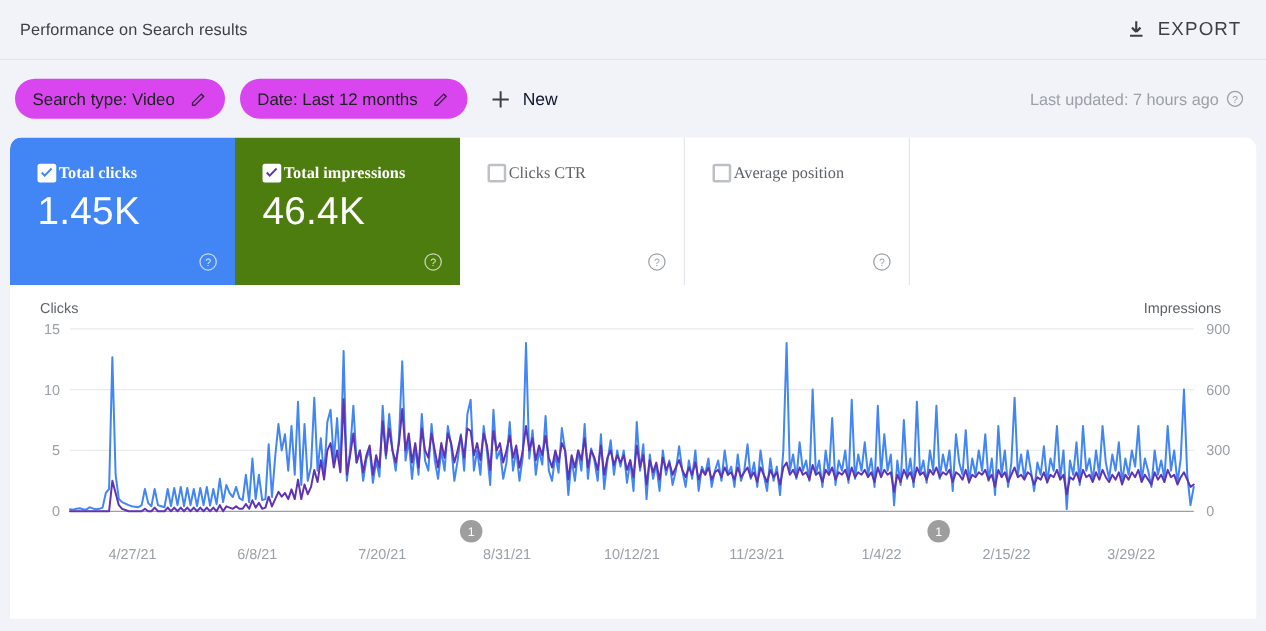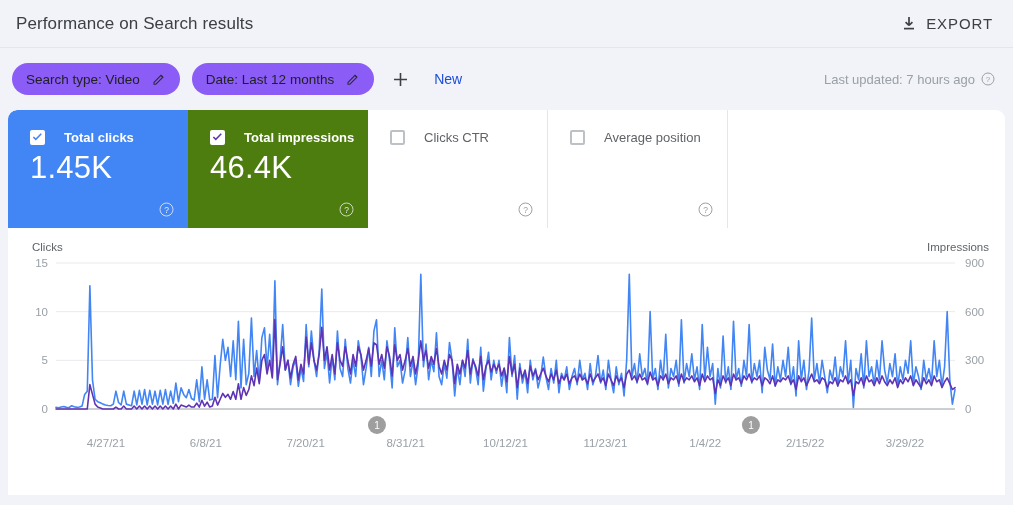--- a/index.html
+++ b/index.html
@@ -12,47 +12,47 @@
 
   
   .header {
     height: 48px;
     display: flex; align-items: center; justify-content: space-between;
     padding: 0 18px 0 16px;
     border-bottom: 1px solid #e3e6ee;
     background: #f1f3f9;
   }
   .page-title {
-    font-size: 17px; color: #3c4043; letter-spacing: .1px;
+    font-size: 13px; color: #3c4043; letter-spacing: .1px;
   }
   .export-btn {
     display: flex; align-items: center; gap: 9px;
     font-size: 15px; letter-spacing: .9px; color: #3c4043;
     cursor: pointer; padding: 4px 2px;
   }
   .export-icon { width: 16px; height: 16px; display: block; }
 
   
   .filterbar {
     height: 62px;
     display: flex; align-items: center; justify-content: space-between;
     padding: 0 18px 0 12px;
     background: #f1f3f9;
   }
   .chips { display: flex; align-items: center; gap: 12px; }
   .chip {
     display: flex; align-items: center; gap: 12px;
-    background: #8b5cf6; color: #202124;
+    background: #d946ef; color: #202124;
     border-radius: 16px; height: 32px; padding: 0 14px;
     font-size: 13.5px; cursor: pointer; white-space: nowrap;
   }
   .pencil-icon { width: 14px; height: 14px; display: block; opacity: .85; }
   .new-btn {
-    display: flex; align-items: center; gap: 25px;
-    color: #1d4ed8; font-size: 14px; cursor: pointer;
+    display: flex; align-items: center; gap: 9px;
+    color: #0f172a; font-size: 14px; cursor: pointer;
     padding: 0 8px 0 6px; height: 32px;
   }
   .plus-icon { width: 17px; height: 17px; display: block; }
   .lastupd {
     display: flex; align-items: center; gap: 6px;
     color: #9aa0a6; font-size: 13px;
   }
   .q-icon { width: 14px; height: 14px; display: block; }
 
   
@@ -70,21 +70,21 @@
   .metric {
     position: relative;
     width: 180px; flex: 0 0 180px;
     padding: 20px 0 0 22px;
     border-right: 1px solid #e4e6ec;
     cursor: pointer;
   }
   .metric.first { border-radius: 9px 0 0 0; }
   .metric.clicks { background: #4285f4; border-right: none; }
   .metric.impr   { background: #4d7c0f; border-right: none; }
-  .metric-head { display: flex; align-items: center; gap: 19px; }
+  .metric-head { display: flex; align-items: center; gap: 2px; font-family: Liberation Serif, serif; }
   .cb {
     width: 15px; height: 15px; border-radius: 2px;
     display: flex; align-items: center; justify-content: center;
     flex: 0 0 15px;
   }
   .cb.on  { background: #fff; }
   .cb.off { border: 2px solid #bdc1c6; background: transparent; }
   .cb.on.blue svg  { fill: #4285f4; }
   .cb.on.purple svg{ fill: #5f34b4; }
   .cb svg { width: 13px; height: 13px; display: block; }
@@ -101,21 +101,21 @@
   .metric.clicks .metric-help svg circle, .metric.impr .metric-help svg circle { stroke: rgba(255,255,255,.7); }
   .metric.clicks .metric-help svg text, .metric.impr .metric-help svg text { fill: rgba(255,255,255,.85); }
 
   
   .chart-wrap { position: relative; height: 267px; text-align: center; }
   .axis-title {
     position: absolute; top: 13px;
     font-size: 11.5px; color: #5f6368;
   }
   .axis-title.left  { left: 24px; }
-  .axis-title.right { right: 16px; }
+  .axis-title.right { right: 28px; }
   .chart-svg { position: absolute; left: 0; top: 0; }
   .tick { font-size: 11.5px; fill: #9aa0a6; }
   .xlabel { font-size: 11.5px; fill: #9aa0a6; }
   .gridline { stroke: #e8eaed; stroke-width: 1; }
   .baseline { stroke: #9aa0a6; stroke-width: 1; }
   .annot-circle { fill: #9e9e9e; }
   .annot-text { font-size: 10px; fill: #fff; }
 </style>
 </head>
 <body>

